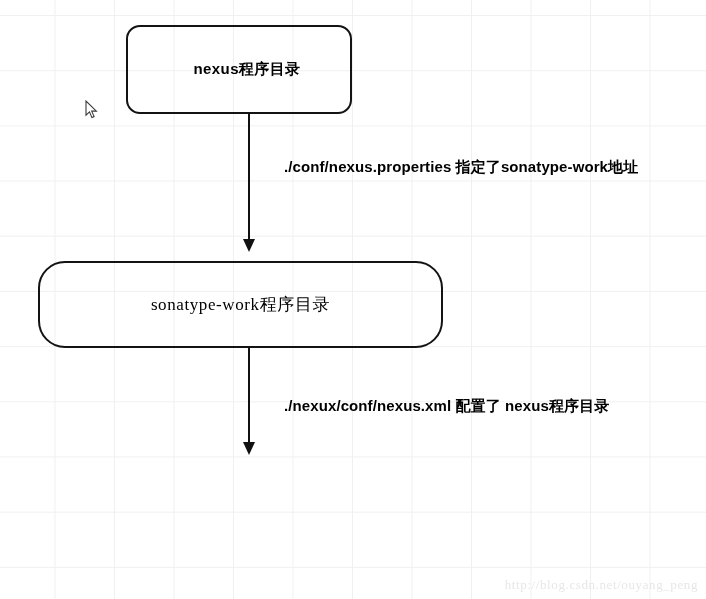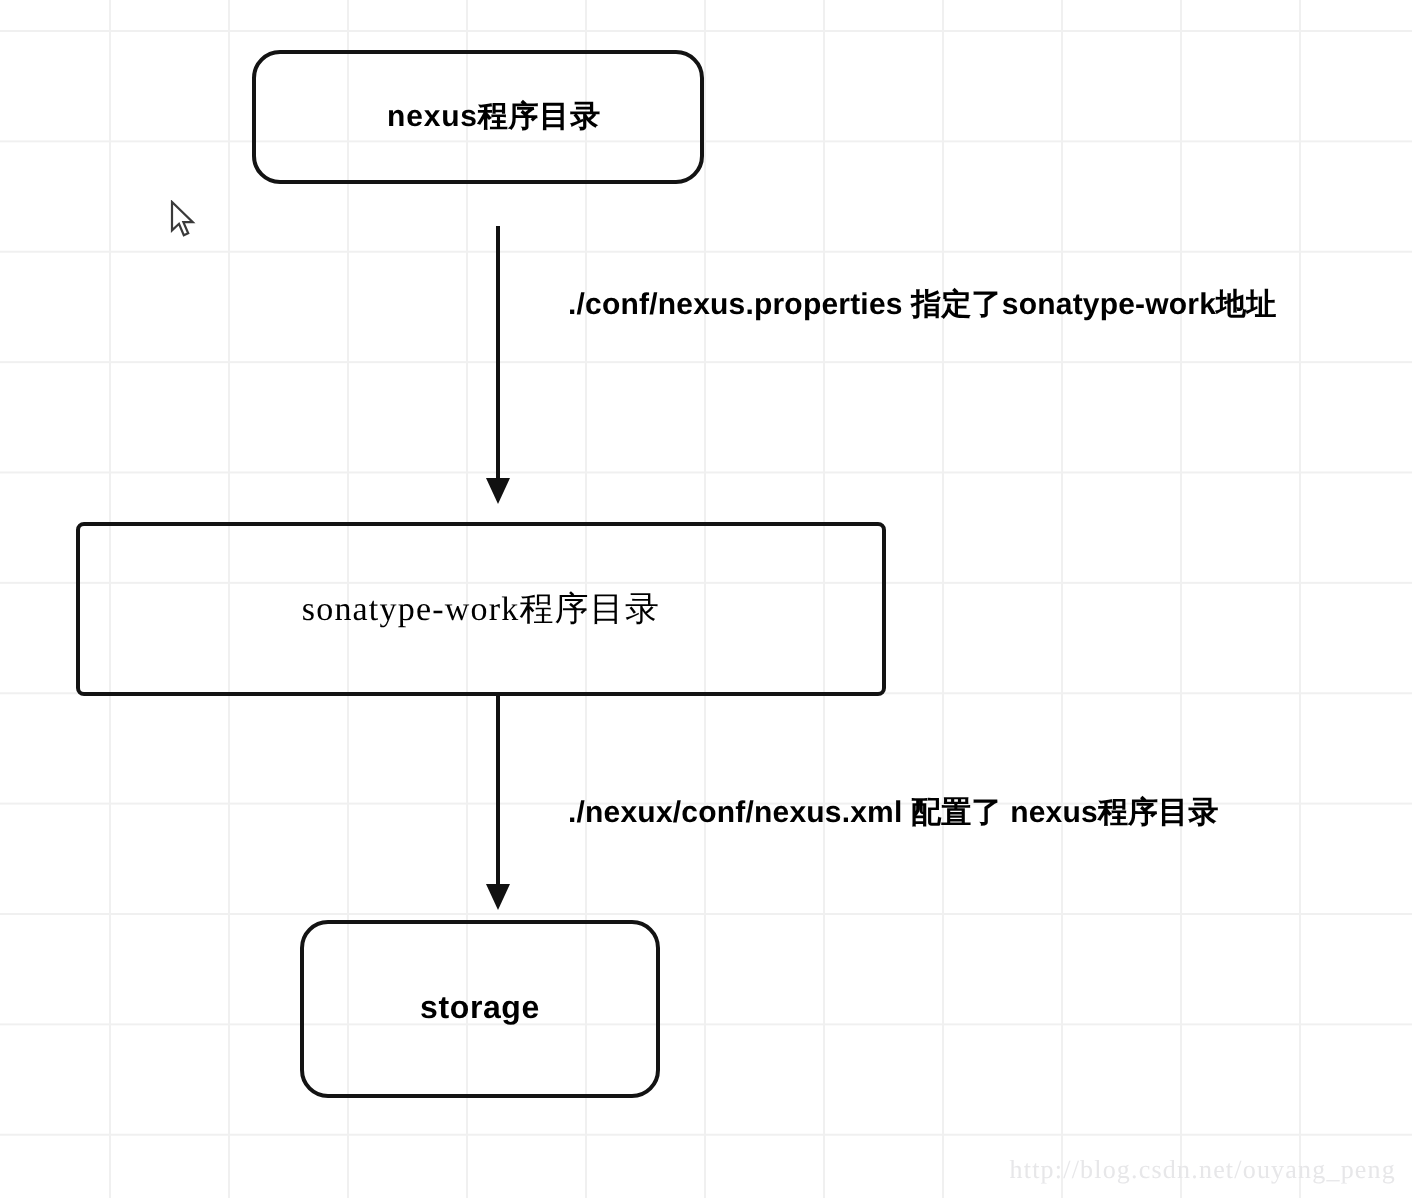--- a/index.html
+++ b/index.html
@@ -46,37 +46,37 @@
   .node-label {
     color: #000000;
     white-space: nowrap;
   }
 
   
   #node-nexus {
     left: 126px;
     top: 25px;
     width: 226px;
-    height: 67px;
+    height: 89px;
     padding-left: 16px;
   }
   #node-nexus .node-label {
     font-family: "Liberation Sans", sans-serif;
     font-size: 15px;
     font-weight: bold;
     letter-spacing: 0.4px;
   }
 
   
   #node-sonatype-work {
     left: 38px;
     top: 261px;
     width: 405px;
     height: 87px;
-    border-radius: 4px;
+    border-radius: 27px;
   }
   #node-sonatype-work .node-label {
     font-family: "Liberation Serif", "DejaVu Serif", serif;
     font-size: 17px;
     font-weight: normal;
     letter-spacing: 0.6px;
   }
 
   
   #node-storage {
@@ -125,21 +125,21 @@
   
   .edge-label {
     position: absolute;
     color: #000000;
     white-space: nowrap;
     font-family: "Liberation Sans", sans-serif;
     font-size: 15px;
     font-weight: bold;
     letter-spacing: 0.1px;
   }
-  #edge-label-1 { left: 284px; top: 143px; }
+  #edge-label-1 { left: 284px; top: 158px; }
   #edge-label-2 { left: 284px; top: 397px; }
 
   
   #watermark {
     position: absolute;
     right: 8px;
     bottom: 6px;
     color: #e7e7e9;
     font-family: "Liberation Serif", "DejaVu Serif", serif;
     font-size: 13px;
@@ -179,23 +179,20 @@
     <span class="node-label">sonatype-work程序目录</span>
   </div>
 
   <div class="connector" id="connector-2">
     <div class="connector-line"></div>
     <div class="arrow-head"></div>
   </div>
 
   <div class="edge-label" id="edge-label-2">./nexux/conf/nexus.xml 配置了 nexus程序目录</div>
 
-  <div class="node" id="node-storage">
-    <span class="node-label">storage</span>
-  </div>
 
   <div id="watermark">http://blog.csdn.net/ouyang_peng</div>
 
   <div id="mouse-cursor">
     <svg width="14" height="20" viewBox="0 0 14 20" xmlns="http://www.w3.org/2000/svg">
       <path d="M1,1 L1,15.2 L4.5,11.9 L6.9,17.6 L9.1,16.6 L6.7,11.1 L11.4,11.1 Z" fill="#ffffff" stroke="#3a3a3a" stroke-width="1.1" stroke-linejoin="miter"></path>
     </svg>
   </div>
 
 </div>

